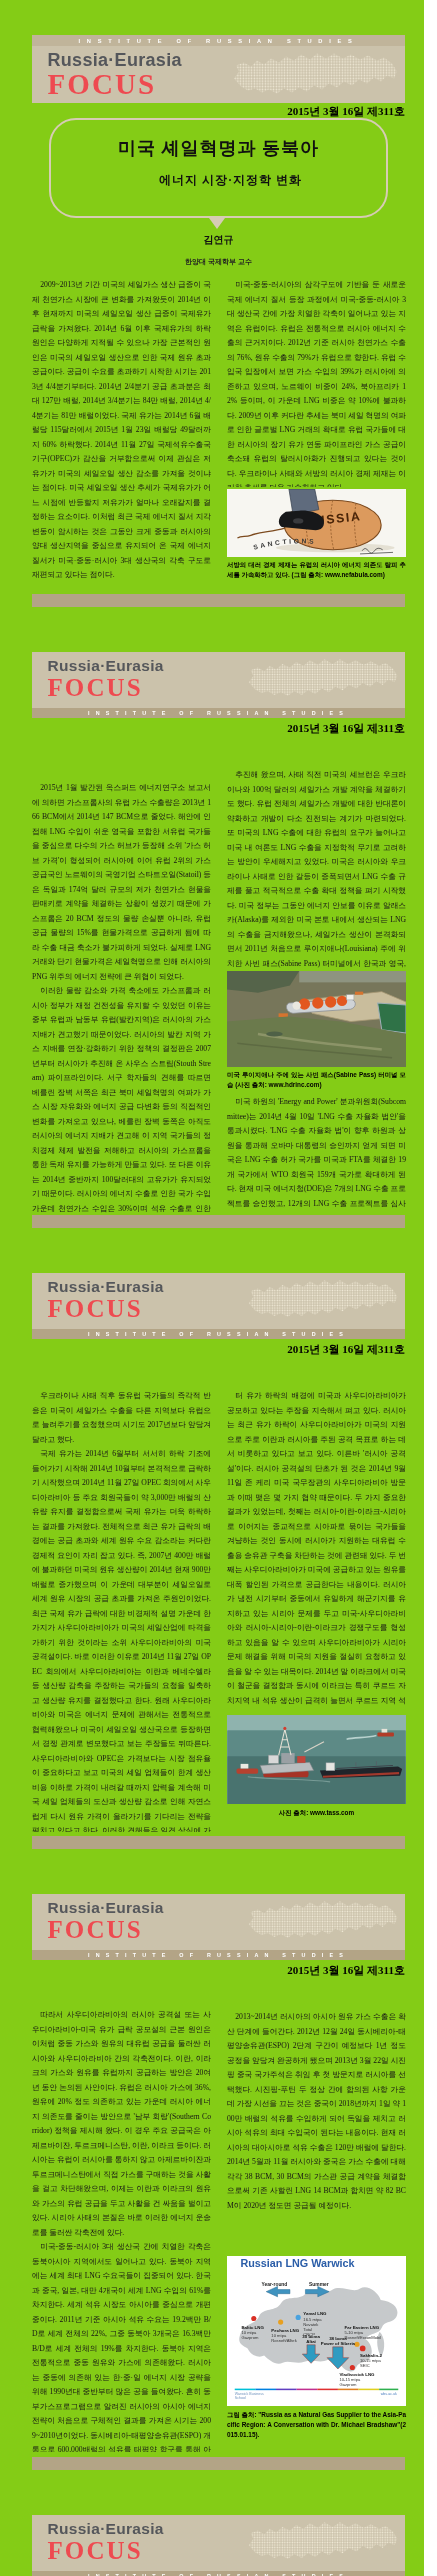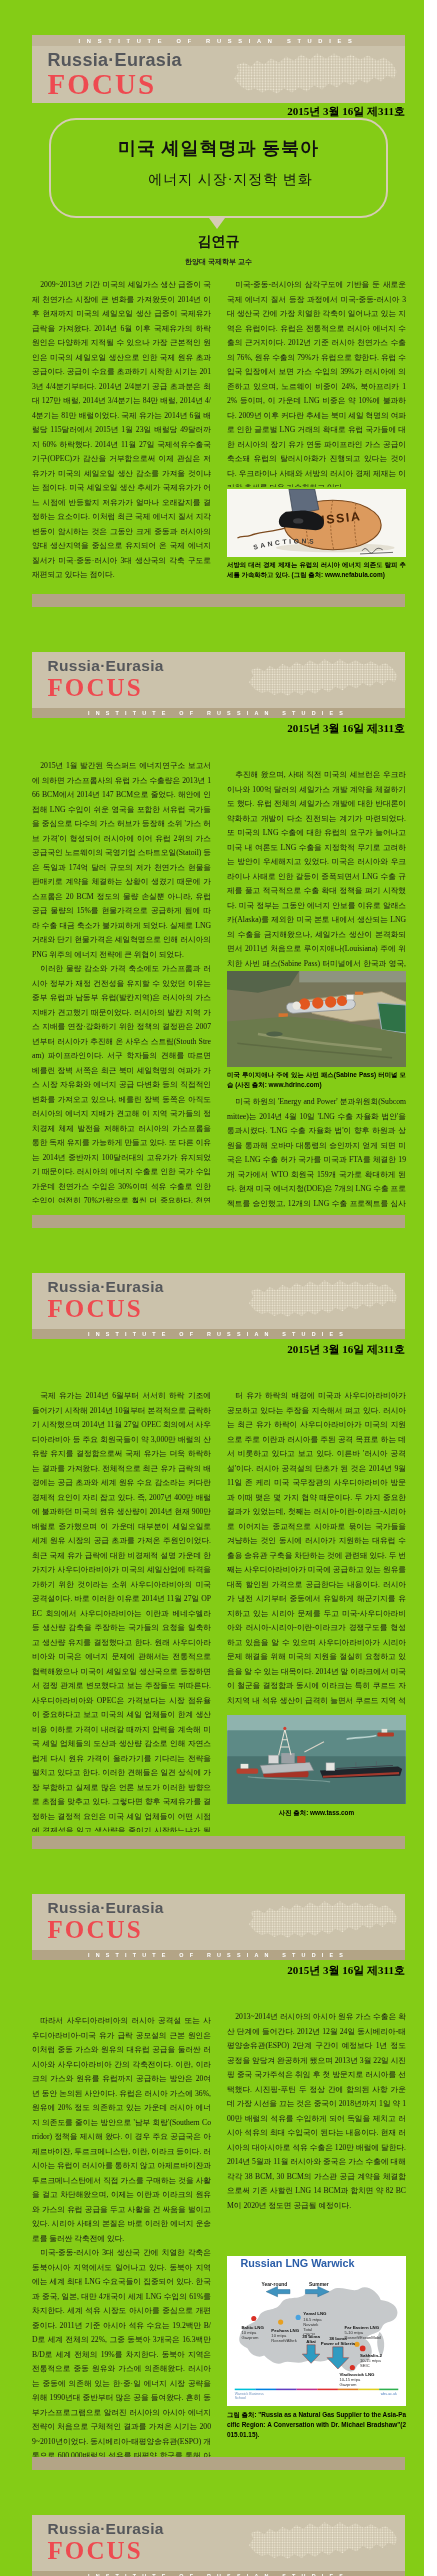--- a/index.html
+++ b/index.html
@@ -28,26 +28,26 @@
   .bannerN .brand-main{top:23px;font-size:25px;}
   .dotmap{position:absolute;right:4.1px;top:2.1px;}
 
   .dateline{position:absolute;left:32px;width:373px;text-align:right;font-weight:700;
             font-size:11px;font-family:"Liberation Serif",serif;color:#000;}
 
   
   .bubble{position:absolute;left:49px;top:118px;width:335px;height:96px;
           border:2.1px solid #d6ccb4;border-radius:27px;text-align:center;}
   .t1{margin-top:12.4px;font-size:18px;font-weight:600;letter-spacing:1px;line-height:32px;}
-  .t2{font-size:14px;font-weight:400;letter-spacing:1px;line-height:32px;margin-left:24px;}
+  .t2{font-size:12px;font-weight:700;letter-spacing:1px;line-height:32px;margin-left:24px;}
   .tail{position:absolute;left:209px;top:218px;width:0;height:0;
         border-left:8.2px solid transparent;border-right:8.2px solid transparent;
         border-top:11.3px solid #d6ccb4;}
   .author{position:absolute;left:32px;top:233px;width:373px;text-align:center;
-          font-family:"Liberation Sans",sans-serif;font-weight:700;font-size:14px;}
+          font-family:"Liberation Sans",sans-serif;font-weight:700;font-size:10px;}
   .affil{position:absolute;left:32px;top:257px;width:373px;text-align:center;
          font-family:"Liberation Sans",sans-serif;font-weight:700;font-size:7px;color:#222;}
 
   
   .col{position:absolute;width:179px;text-align:justify;font-size:7.7px;line-height:14.5px;
        color:#151515;overflow:hidden;}
   .col p{margin:0;text-indent:8.2px;word-break:break-all;font-family:Liberation Serif, serif;}
   .cl{left:32px;}
   .cr{left:227px;}
 
@@ -131,21 +131,21 @@
               <circle cx="2.7" cy="2.7" r="1.7" fill="#f0e9d6"></circle>
             </pattern>
           </defs>
         <path fill="url(#dpB)" d="M6,58 L16,44 L10,32 L26,26 L40,34 L52,22 L66,30 L80,18 L96,26 L110,14 L126,22 L140,10 L158,20 L172,8 L190,18 L206,8 L224,18 L240,10 L258,20 L274,12 L292,22 L306,16 L322,28 L332,44 L326,58 L312,52 L300,64 L286,56 L272,68 L256,60 L242,72 L226,64 L212,76 L196,68 L182,80 L166,72 L152,84 L136,76 L122,86 L106,78 L92,88 L76,80 L62,86 L48,78 L34,82 L20,74 Z"></path>
       </svg>
     </div>
     <div class="b-strip">INSTITUTE OF RUSSIAN STUDIES</div>
   </div>
   <div class="dateline" style="top:100px;">2015년 3월 16일 제311호</div>
 
-  <div class="col cl" style="top:138px;height:444px;">
+  <div class="col cl" style="top:160px;height:444px;">
     <p>2015년 1월 발간된 옥스퍼드 에너지연구소 보고서에 의하면 가스프롬사의 유럽 가스 수출량은 2013년 166 BCM에서 2014년 147 BCM으로 줄었다. 해안에 인접해 LNG 수입이 쉬운 영국을 포함한 서유럽 국가들을 중심으로 다수의 가스 허브가 등장해 소위 '가스 허브 가격'이 형성되어 러시아에 이어 유럽 2위의 가스 공급국인 노르웨이의 국영기업 스타트오일(Statoil) 등은 독일과 174억 달러 규모의 저가 천연가스 현물을 판매키로 계약을 체결하는 상황이 생겼기 때문에 가스프롬은 20 BCM 정도의 물량 손실뿐 아니라, 유럽 공급 물량의 15%를 현물가격으로 공급하게 됨에 따라 수출 대금 축소가 불가피하게 되었다. 실제로 LNG 거래와 단기 현물가격은 셰일혁명으로 인해 러시아의 PNG 위주의 에너지 전략에 큰 위협이 되었다.</p>
     <p>이러한 물량 감소와 가격 축소에도 가스프롬과 러시아 정부가 재정 건전성을 유지할 수 있었던 이유는 중부 유럽과 남동부 유럽(발칸지역)은 러시아의 가스 지배가 견고했기 때문이었다. 러시아의 발칸 지역 가스 지배를 연장·강화하기 위한 정책의 결정판은 2007년부터 러시아가 추진해 온 사우스 스트림(Stouth Stream) 파이프라인이다. 서구 학자들의 견해를 따르면 베를린 장벽 서쪽은 최근 북미 셰일혁명의 여파가 가스 시장 자유화와 에너지 공급 다변화 등의 직접적인 변화를 가져오고 있으나, 베를린 장벽 동쪽은 아직도 러시아의 에너지 지배가 견고해 이 지역 국가들의 정치경제 체제 발전을 저해하고 러시아의 가스프롬을 통한 독재 유지를 가능하게 만들고 있다. 또 다른 이유는 2014년 중반까지 100달러대의 고유가가 유지되었기 때문이다. 러시아의 에너지 수출로 인한 국가 수입 가운데 천연가스 수입은 30%이며 석유 수출로 인한 수입이 여전히 70%가량으로 훨씬 더 중요하다. 천연가스 수출 감소로 인한 적자를 원유 수출 대금으로 충당할 수 있었던 것이다.</p>
 
   </div>
   <div class="col cr" style="top:147px;height:201px;">
     <p>추진해 왔으며, 사태 직전 미국의 셰브런은 우크라이나와 100억 달러의 셰일가스 개발 계약을 체결하기도 했다. 유럽 전체의 셰일가스 개발에 대한 반대론이 약화하고 개발이 다소 진전되는 계기가 마련되었다. 또 미국의 LNG 수출에 대한 유럽의 요구가 늘어나고 미국 내 여론도 LNG 수출을 지정학적 무기로 고려하는 방안이 우세해지고 있었다. 미국은 러시아와 우크라이나 사태로 인한 갈등이 증폭되면서 LNG 수출 규제를 풀고 적극적으로 수출 확대 정책을 펴기 시작했다. 미국 정부는 그동안 에너지 안보를 이유로 알래스카(Alaska)를 제외한 미국 본토 내에서 생산되는 LNG의 수출을 금지해왔으나, 셰일가스 생산이 본격화되면서 2011년 처음으로 루이지애나(Louisiana) 주에 위치한 사빈 패스(Sabine Pass) 터미널에서 한국과 영국, 스페인, 인도로의 LNG수출을 승인한 바 있다. 지금까지는 미국과 자유무역협정(FTA)를 체결한 한국 등에만 제한적으로 천연가스 수출을 허용해왔다.</p>
   </div>
 
   <div class="fig" style="top:350px;height:96px;">
     <svg width="179" height="96" viewBox="0 0 347 186">
@@ -190,20 +190,21 @@
             </pattern>
           </defs>
         <path fill="url(#dpC)" d="M6,58 L16,44 L10,32 L26,26 L40,34 L52,22 L66,30 L80,18 L96,26 L110,14 L126,22 L140,10 L158,20 L172,8 L190,18 L206,8 L224,18 L240,10 L258,20 L274,12 L292,22 L306,16 L322,28 L332,44 L326,58 L312,52 L300,64 L286,56 L272,68 L256,60 L242,72 L226,64 L212,76 L196,68 L182,80 L166,72 L152,84 L136,76 L122,86 L106,78 L92,88 L76,80 L62,86 L48,78 L34,82 L20,74 Z"></path>
       </svg>
     </div>
     <div class="b-strip">INSTITUTE OF RUSSIAN STUDIES</div>
   </div>
   <div class="dateline" style="top:100px;">2015년 3월 16일 제311호</div>
 
   <div class="col cl" style="top:147px;height:443px;">
+    <p>우크라이나 사태 직후 동유럽 국가들의 즉각적 반응은 미국이 셰일가스 수출을 다른 지역보다 유럽으로 늘려주기를 요청했으며 시기도 2017년보다 앞당겨 달라고 했다.</p>
     <p>국제 유가는 2014년 6월부터 서서히 하락 기조에 들어가기 시작해 2014년 10월부터 본격적으로 급락하기 시작했으며 2014년 11월 27일 OPEC 회의에서 사우디아라비아 등 주요 회원국들이 약 3,000만 배럴의 산유량 유지를 결정함으로써 국제 유가는 더욱 하락하는 결과를 가져왔다. 전체적으로 최근 유가 급락의 배경에는 공급 초과와 세계 원유 수요 감소라는 커다란 경제적 요인이 자리 잡고 있다. 즉, 2007년 400만 배럴에 불과하던 미국의 원유 생산량이 2014년 현재 900만 배럴로 증가했으며 이 가운데 대부분이 셰일오일로 세계 원유 시장의 공급 초과를 가져온 주원인이었다. 최근 국제 유가 급락에 대한 비경제적 설명 가운데 한 가지가 사우디아라비아가 미국의 셰일산업에 타격을 가하기 위한 것이라는 소위 사우디아라비아의 미국 공격설이다. 바로 이러한 이유로 2014년 11월 27일 OPEC 회의에서 사우디아라비아는 이란과 베네수엘라 등 생산량 감축을 주장하는 국가들의 요청을 일축하고 생산량 유지를 결정했다고 한다. 원래 사우디아라비아와 미국은 에너지 문제에 관해서는 전통적으로 협력해왔으나 미국이 셰일오일 생산국으로 등장하면서 경쟁 관계로 변모했다고 보는 주장들도 뒤따른다. 사우디아라비아와 OPEC은 가격보다는 시장 점유율이 중요하다고 보고 미국의 셰일 업체들이 한계 생산 비용 이하로 가격이 내려갈 때까지 압력을 계속해 미국 셰일 업체들의 도산과 생산량 감소로 인해 자연스럽게 다시 원유 가격이 올라가기를 기다리는 전략을 펼치고 있다고 한다. 이러한 견해들은 일견 상식에 가장 부합하고 실제로 많은 언론 보도가 이러한 방향으로 초점을 맞추고 있다. 그렇다면 향후 국제유가를 결정하는 결정적 요인은 미국 셰일 업체들이 어떤 시점에 경제성을 잃고 생산량을 줄이기 시작하느냐가 될 것이다.</p>
 
   </div>
   <div class="col cr" style="top:147px;height:319px;">
     <p>터 유가 하락의 배경에 미국과 사우디아라비아가 공모하고 있다는 주장을 지속해서 펴고 있다. 러시아는 최근 유가 하락이 사우디아라비아가 미국의 지원으로 주로 이란과 러시아를 주된 공격 목표로 하는 데서 비롯하고 있다고 보고 있다. 이른바 '러시아 공격설'이다. 러시아 공격설의 단초가 된 것은 2014년 9월 11일 존 케리 미국 국무장관의 사우디아라비아 방문과 이때 맺은 몇 가지 협약 때문이다. 두 가지 중요한 결과가 있었는데, 첫째는 러시아-이란-이라크-시리아로 이어지는 종교적으로 시아파로 묶이는 국가들을 겨냥하는 것인 동시에 러시아가 지원하는 대유럽 수출용 송유관 구축을 차단하는 것에 관련돼 있다. 두 번째는 사우디아라비아가 미국에 공급하고 있는 원유를 대폭 할인된 가격으로 공급한다는 내용이다. 러시아가 냉전 시기부터 중동에서 유일하게 해군기지를 유지하고 있는 시리아 문제를 두고 미국-사우디아라비아와 러시아-시리아-이란-이라크가 경쟁구도를 형성하고 있음을 알 수 있으며 사우디아라비아가 시리아 문제 해결을 위해 미국의 지원을 절실히 요청하고 있음을 알 수 있는 대목이다. 2014년 말 이라크에서 미국이 철군을 결정함과 동시에 이라크는 특히 쿠르드 자치지역 내 석유 생산이 급격히 늘면서 쿠르드 지역 석유 확보를 위한 강대국 간의 치열한 각축이 벌어지고 있다. 러시아가 이라크의 석유를 차지하기 위한 움직임이 활발한 가운데 사우디아라비아는 러시아가 주도하여 이라크, 이란의 석유를 중요한 운송로가 통과하는 시리아를 통해 유럽으로 공급하는 상황을 크게 우려하고 있다.</p>
   </div>
 
   <div class="fig" style="top:473px;height:89px;">
     <svg width="179" height="89" viewBox="0 0 347 173">
       <rect width="347" height="173" fill="#6e9b97"></rect>
@@ -255,21 +256,21 @@
               <circle cx="2.7" cy="2.7" r="1.7" fill="#f0e9d6"></circle>
             </pattern>
           </defs>
         <path fill="url(#dpD)" d="M6,58 L16,44 L10,32 L26,26 L40,34 L52,22 L66,30 L80,18 L96,26 L110,14 L126,22 L140,10 L158,20 L172,8 L190,18 L206,8 L224,18 L240,10 L258,20 L274,12 L292,22 L306,16 L322,28 L332,44 L326,58 L312,52 L300,64 L286,56 L272,68 L256,60 L242,72 L226,64 L212,76 L196,68 L182,80 L166,72 L152,84 L136,76 L122,86 L106,78 L92,88 L76,80 L62,86 L48,78 L34,82 L20,74 Z"></path>
       </svg>
     </div>
     <div class="b-strip">INSTITUTE OF RUSSIAN STUDIES</div>
   </div>
   <div class="dateline" style="top:100px;">2015년 3월 16일 제311호</div>
 
-  <div class="col cl" style="top:151px;height:444px;">
+  <div class="col cl" style="top:145px;height:444px;">
     <p>따라서 사우디아라비아의 러시아 공격설 또는 사우디아라비아-미국 유가 급락 공모설의 근본 원인은 이처럼 중동 가스와 원유의 대유럽 공급을 둘러싼 러시아와 사우디아라비아 간의 각축전이다. 이란, 이라크의 가스와 원유를 유럽까지 공급하는 방안은 20여 년 동안 논의된 사안이다. 유럽은 러시아 가스에 36%, 원유에 20% 정도 의존하고 있는 가운데 러시아 에너지 의존도를 줄이는 방안으로 '남부 회랑'(Southern Corridor) 정책을 제시해 왔다. 이 경우 주요 공급국은 아제르바이잔, 투르크메니스탄, 이란, 이라크 등이다. 러시아는 유럽이 러시아를 통하지 않고 아제르바이잔과 투르크메니스탄에서 직접 가스를 구매하는 것을 사활을 걸고 차단해왔으며, 이제는 이란과 이라크의 원유와 가스의 유럽 공급을 두고 사활을 건 싸움을 벌이고 있다. 시리아 사태의 본질은 바로 이러한 에너지 운송로를 둘러싼 각축전에 있다.</p>
     <p>미국-중동-러시아 3대 생산국 간에 치열한 각축은 동북아시아 지역에서도 일어나고 있다. 동북아 지역에는 세계 최대 LNG 수요국들이 집중되어 있다. 한국과 중국, 일본, 대만 4개국이 세계 LNG 수입의 61%를 차지한다. 세계 석유 시장도 아시아를 중심으로 개편 중이다. 2011년 기준 아시아 석유 수요는 19.2백만 B/D로 세계 전체의 22%, 그중 동북아 3개국은 16.3백만 B/D로 세계 전체의 19%를 차지한다. 동북아 지역은 전통적으로 중동 원유와 가스에 의존해왔다. 러시아는 중동에 의존해 있는 한·중·일 에너지 시장 공략을 위해 1990년대 중반부터 많은 공을 들여왔다. 흔히 동부가스프로그램으로 알려진 러시아의 아시아 에너지 전략이 처음으로 구체적인 결과를 가져온 시기는 2009~2010년이었다. 동시베리아-태평양송유관(ESPO) 개통으로 600,000배럴의 석유를 태평양 항구를 통해 아시아 국가들에 수출하게 된 것과 사할린 남부의 LNG 수출 기지를 통해 최초로 LNG를 수출하게 된 것이다. ESPO는 같은 등급의 중동산 원유를 대체하는 효과와 함께 아시아 시장에서 중동, 북아프리카, 중남미 석유의 경쟁력을 크게 떨어뜨릴 것으로 예측되었다. 러시아산 ESPO가 선적되는 북태평양 항구 코즈미노에서 중국</p>
   </div>
   <div class="col cr" style="top:147px;height:237px;">
     <p>2013~2014년 러시아의 아시아 원유 가스 수출은 확산 단계에 들어간다. 2012년 12월 24일 동시베리아-태평양송유관(ESPO) 2단계 구간이 예정보다 1년 정도 공정을 앞당겨 완공하게 됐으며 2013년 3월 22일 시진핑 중국 국가주석은 취임 후 첫 방문지로 러시아를 선택했다. 시진핑-푸틴 두 정상 간에 합의된 사항 가운데 가장 시선을 끄는 것은 중국이 2018년까지 1일 약 100만 배럴의 석유를 수입하게 되어 독일을 제치고 러시아 석유의 최대 수입국이 된다는 내용이다. 현재 러시아의 대아시아로 석유 수출은 120만 배럴에 달한다. 2014년 5월과 11월 러시아와 중국은 가스 수출에 대해 각각 38 BCM, 30 BCM의 가스관 공급 계약을 체결함으로써 기존 사할린 LNG 14 BCM과 합치면 약 82 BCM이 2020년 정도면 공급될 예정이다.</p>
   </div>
 
   <div class="fig" style="top:393px;height:150px;">
     <div class="map-title">Russian LNG Warwick</div>
     <svg width="179" height="130" viewBox="0 0 347 252" font-family="Liberation Sans,sans-serif">

